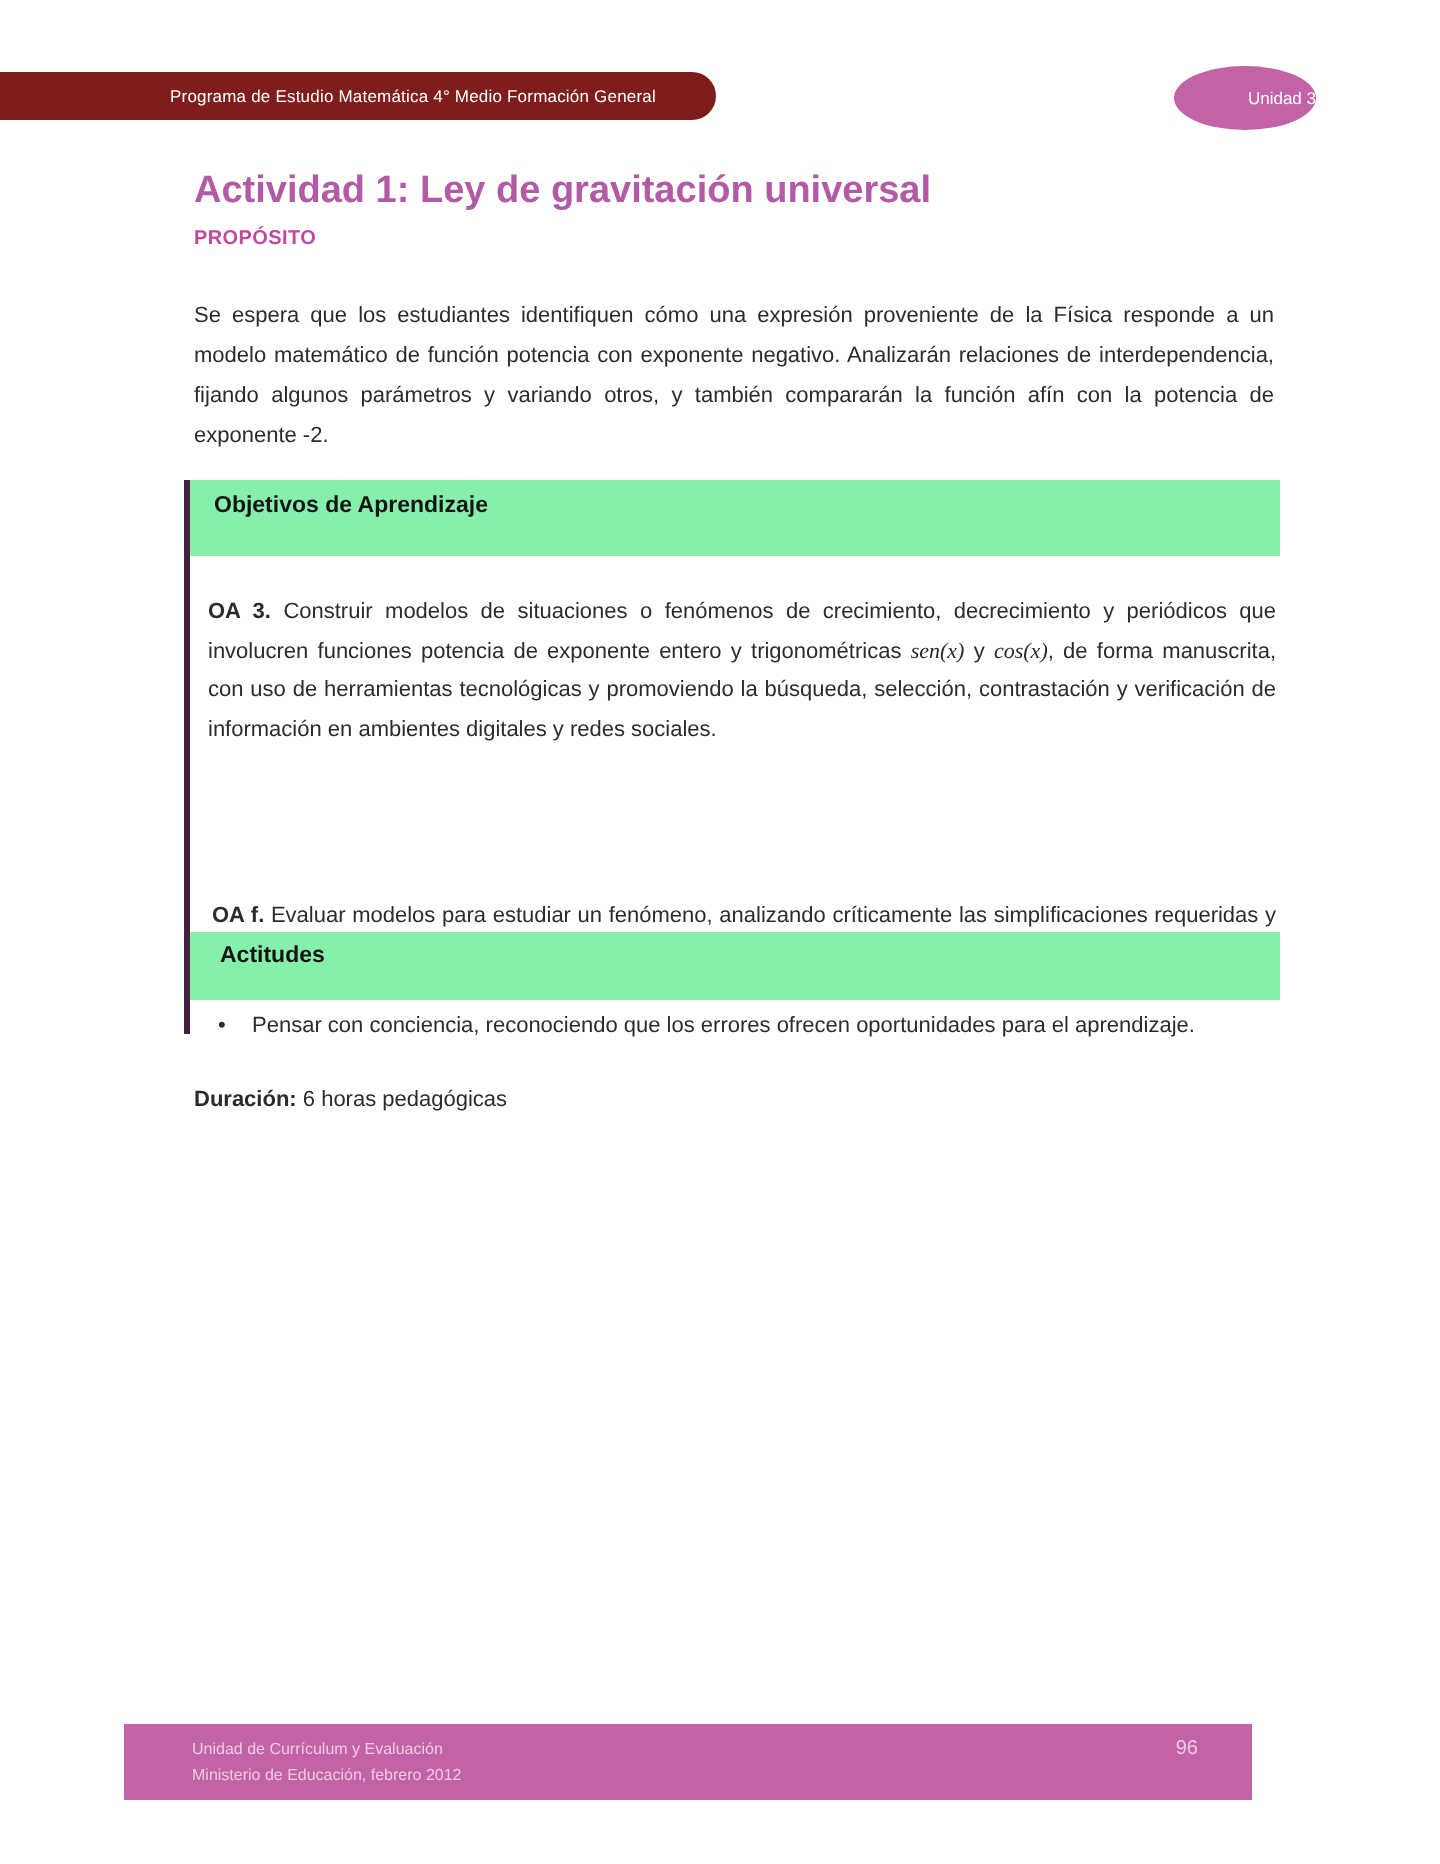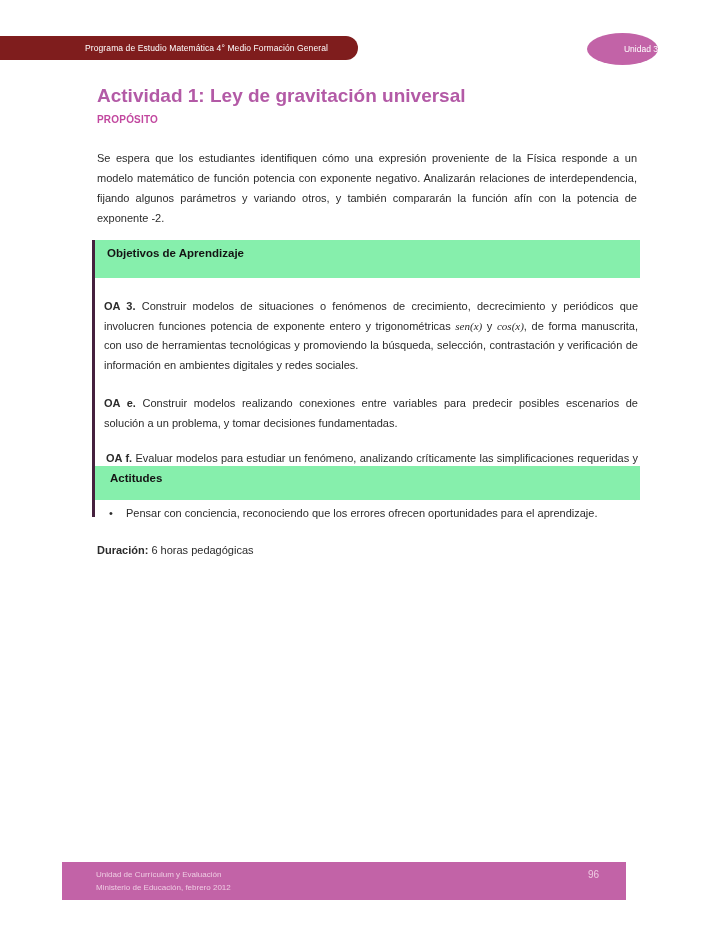--- a/index.html
+++ b/index.html
@@ -159,21 +159,20 @@
   <p class="purpose-text">Se espera que los estudiantes identifiquen cómo una expresión proveniente de la Física responde a un modelo matemático de función potencia con exponente negativo. Analizarán relaciones de interdependencia, fijando algunos parámetros y variando otros, y también compararán la función afín con la potencia de exponente -2.</p>
 
   <div class="side-bar"></div>
 
   <div class="pink-box oa-box">
     <span>Objetivos de Aprendizaje</span>
   </div>
 
   <p class="oa-para oa3-para"><span class="b">OA 3.</span><span> Construir modelos de situaciones o fenómenos de crecimiento, decrecimiento y periódicos que involucren funciones potencia de exponente entero y trigonométricas </span><span class="math">sen(x)</span><span> y </span><span class="math">cos(x)</span><span>, de forma manuscrita, con uso de herramientas tecnológicas y promoviendo la búsqueda, selección, contrastación y verificación de información en ambientes digitales y redes sociales.</span></p>
 
-  <p class="oa-para oae-para"><span class="b">OA e.</span><span> Construir modelos realizando conexiones entre variables para predecir posibles escenarios de solución a un problema, y tomar decisiones fundamentadas.</span></p>
 
   <p class="oa-para oaf-para"><span class="b">OA f.</span><span> Evaluar modelos para estudiar un fenómeno, analizando críticamente las simplificaciones requeridas y considerando las limitaciones de aquellos.</span></p>
 
   <div class="pink-box actitudes-box">
     <span>Actitudes</span>
   </div>
 
   <div class="bullet-item">
     <span class="bullet-marker">•</span>
     <span class="bullet-text">Pensar con conciencia, reconociendo que los errores ofrecen oportunidades para el aprendizaje.</span>

